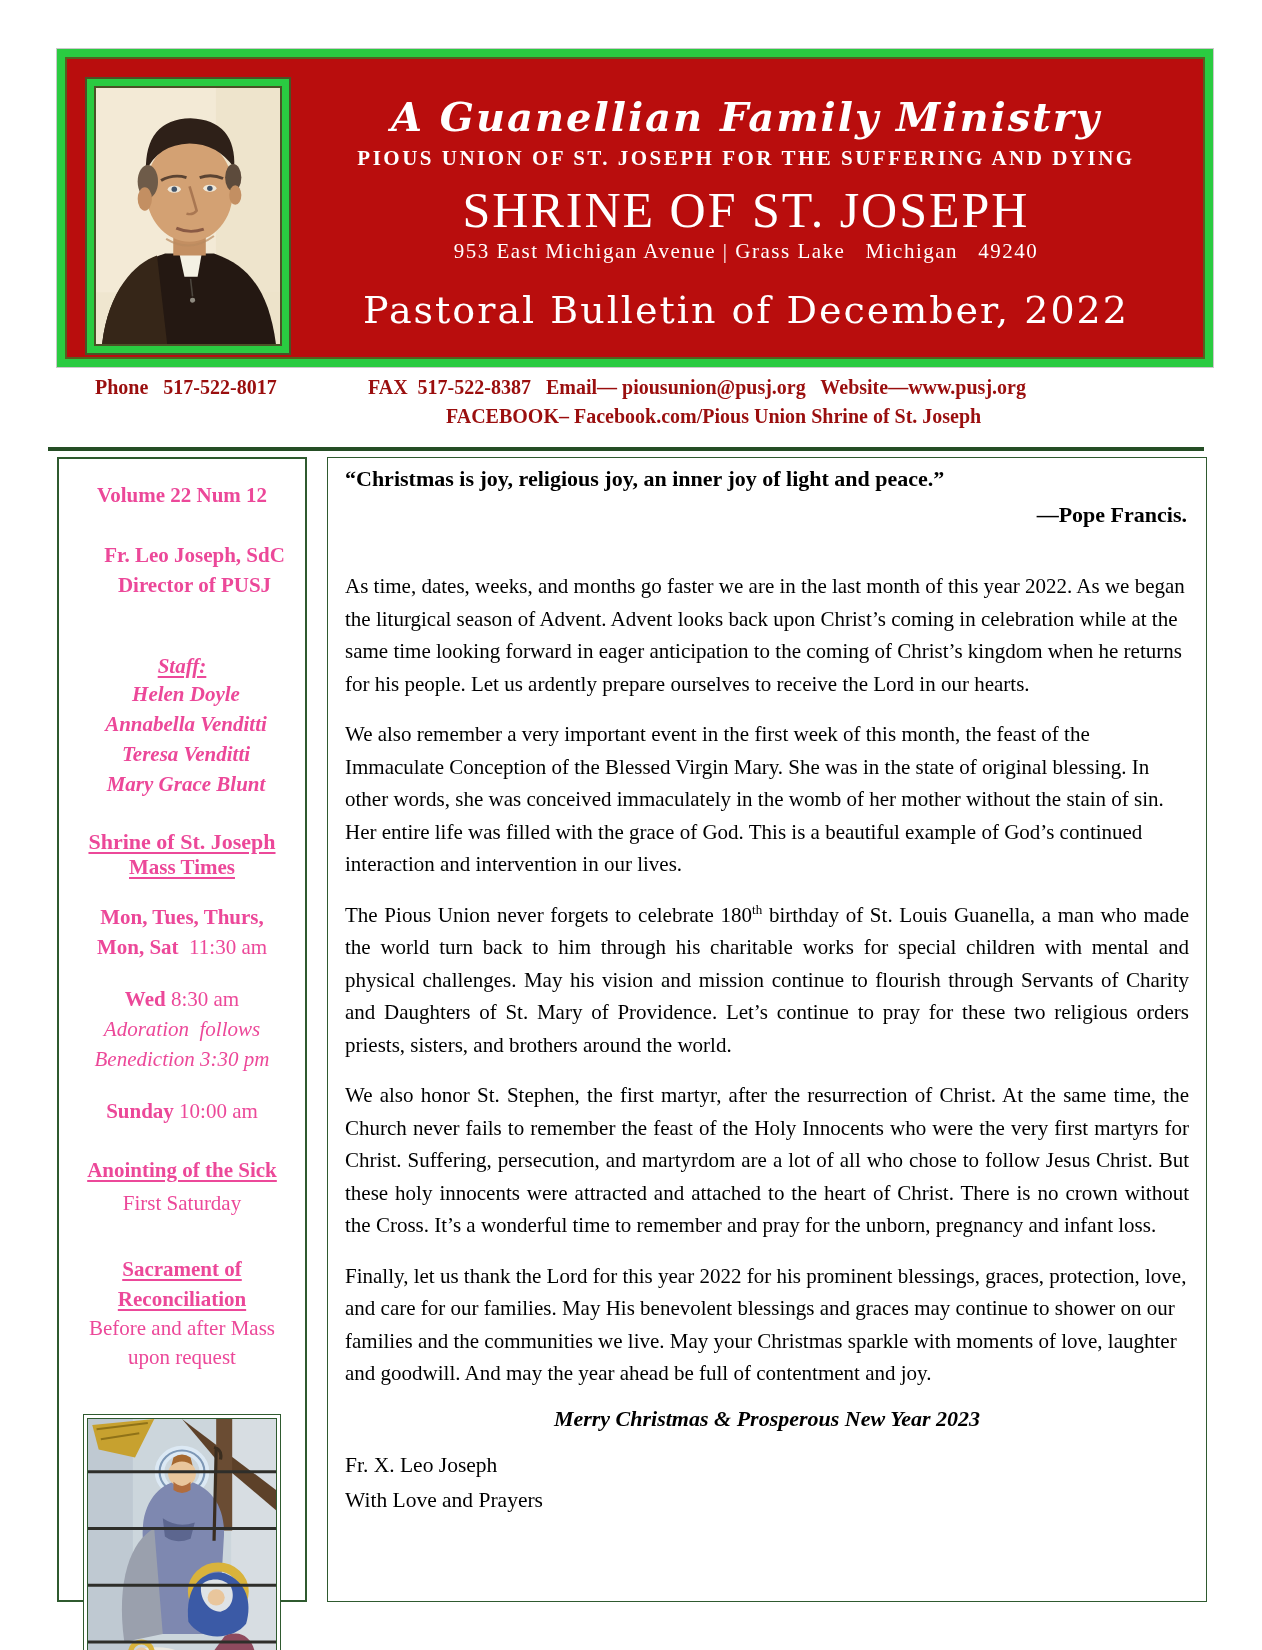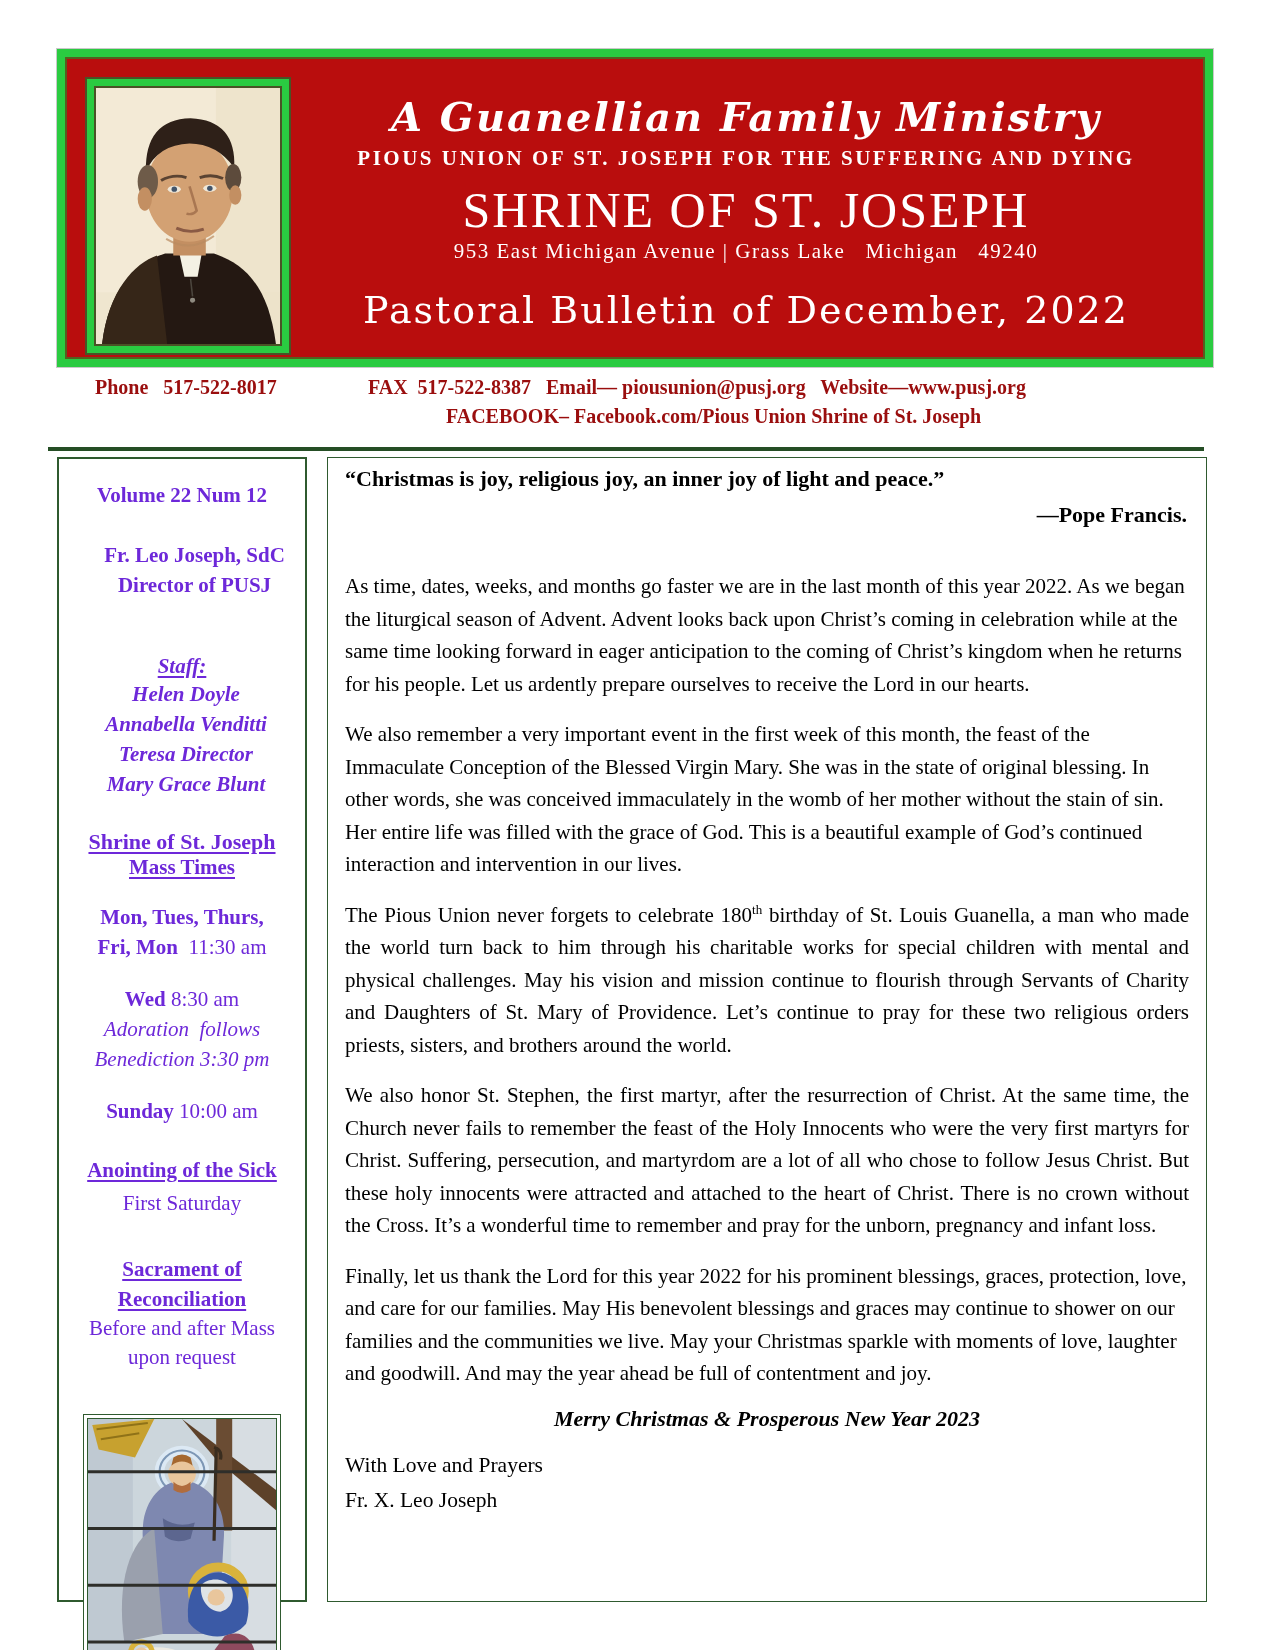--- a/index.html
+++ b/index.html
@@ -30,21 +30,21 @@
   .contact-phone{position:absolute;left:95px;}
   .contact-fax{position:absolute;left:368px;}
   .contact-row2{position:relative;height:29px;}
   .contact-facebook{position:absolute;left:446px;}
 
   
   .rule{position:absolute;left:48px;top:447px;width:1156px;height:4px;background:#254E25;}
 
   
   .sidebar{position:absolute;left:57px;top:457px;width:250px;height:1145px;box-sizing:border-box;
-           border:2px solid #2F5A2F;background:#ffffff;text-align:center;color:#6d28d9;font-size:21px;}
+           border:2px solid #2F5A2F;background:#ffffff;text-align:center;color:#ec4899;font-size:21px;}
   .sb-volume{margin-top:24px;font-weight:700;}
   .sb-director{margin-top:32px;font-weight:700;line-height:30px;padding-left:25px;}
   .sb-staff-heading{margin-top:54px;font-weight:700;font-style:italic;text-decoration:underline;
                     text-underline-offset:3px;}
   .sb-staff-name{font-weight:700;font-style:italic;line-height:30px;padding-left:8px;}
   .sb-mass-h1{margin-top:30px;font-weight:700;font-size:22px;text-decoration:underline;text-underline-offset:3px;}
   .sb-mass-h2{font-weight:700;text-decoration:underline;text-underline-offset:3px;}
   .sb-line{line-height:30px;}
   .sb-group{margin-top:22px;}
   .bold{font-weight:700;}
@@ -128,29 +128,29 @@
 
   <aside class="sidebar">
     <div class="sb-volume">Volume 22  Num 12</div>
     <div class="sb-director">
       <div>Fr. Leo Joseph, SdC</div>
       <div>Director of PUSJ</div>
     </div>
     <div class="sb-staff-heading">Staff:</div>
     <div class="sb-staff-name">Helen Doyle</div>
     <div class="sb-staff-name">Annabella Venditti</div>
-    <div class="sb-staff-name">Teresa Director</div>
+    <div class="sb-staff-name">Teresa Venditti</div>
     <div class="sb-staff-name">Mary Grace Blunt</div>
 
     <div class="sb-mass-h1">Shrine of St. Joseph</div>
     <div class="sb-mass-h2">Mass Times</div>
 
     <div class="sb-group">
       <div class="sb-line bold">Mon, Tues, Thurs,</div>
-      <div class="sb-line"><span class="bold pre">Fri, Mon</span><span class="pre">  11:30 am</span></div>
+      <div class="sb-line"><span class="bold pre">Mon, Sat</span><span class="pre">  11:30 am</span></div>
     </div>
 
     <div class="sb-group">
       <div class="sb-line"><span class="bold">Wed</span><span class="pre"> 8:30 am</span></div>
       <div class="sb-line ital pre">Adoration  follows</div>
       <div class="sb-line ital">Benediction 3:30 pm</div>
     </div>
 
     <div class="sb-group">
       <div class="sb-line"><span class="bold">Sunday</span><span class="pre"> 10:00 am</span></div>
@@ -215,18 +215,18 @@
     <div class="attribution">—Pope Francis.</div>
 
     <p class="para first">As time, dates, weeks, and months go faster we are in the last month of this year 2022. As we began the liturgical season of Advent. Advent looks back upon Christ’s coming in celebration while at the same time looking forward in eager anticipation to the coming of Christ’s kingdom when he returns for his people. Let us ardently prepare ourselves to receive the Lord in our hearts.</p>
     <p class="para">We also remember a very important event in the first week of this month, the feast of the Immaculate Conception of the Blessed Virgin Mary. She was in the state of original blessing. In other words, she was conceived immaculately in the womb of her mother without the stain of sin. Her entire life was filled with the grace of God. This is a beautiful example of God’s continued interaction and intervention in our lives.</p>
     <p class="para justify"><span>The Pious Union never forgets to celebrate 180</span><sup>th</sup><span> birthday of St. Louis Guanella, a man who made the world turn back to him through his charitable works for special children with mental and physical challenges. May his vision and mission continue to flourish through Servants of Charity and Daughters of St. Mary of Providence. Let’s continue to pray for these two religious orders priests, sisters, and brothers around the world.</span></p>
     <p class="para justify">We also honor St. Stephen, the first martyr, after the resurrection of Christ. At the same time, the Church never fails to remember the feast of the Holy Innocents who were the very first martyrs for Christ. Suffering, persecution, and martyrdom are a lot of all who chose to follow Jesus Christ. But these holy innocents were attracted and attached to the heart of Christ. There is no crown without the Cross. It’s a wonderful time to remember and pray for the unborn, pregnancy and infant loss.</p>
     <p class="para">Finally, let us thank the Lord for this year 2022 for his prominent blessings, graces, protection, love, and care for our families. May His benevolent blessings and graces may continue to shower on our families and the communities we live. May your Christmas sparkle with moments of love, laughter and goodwill. And may the year ahead be full of contentment and joy.</p>
 
     <div class="closing">Merry Christmas &amp; Prosperous New Year 2023</div>
     <div class="signoff">
+      <div>Fr. X. Leo Joseph</div>
       <div>With Love and Prayers</div>
-      <div>Fr. X. Leo Joseph</div>
     </div>
   </main>
 
 </div>
 
 </body></html>

